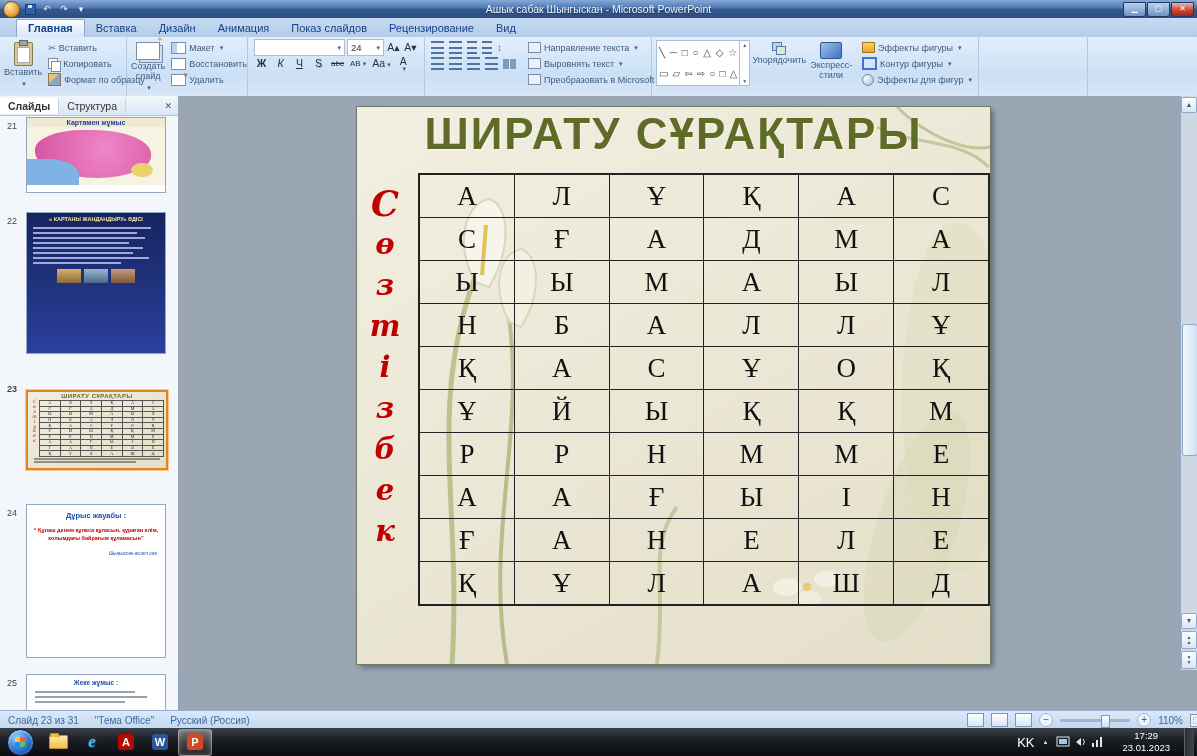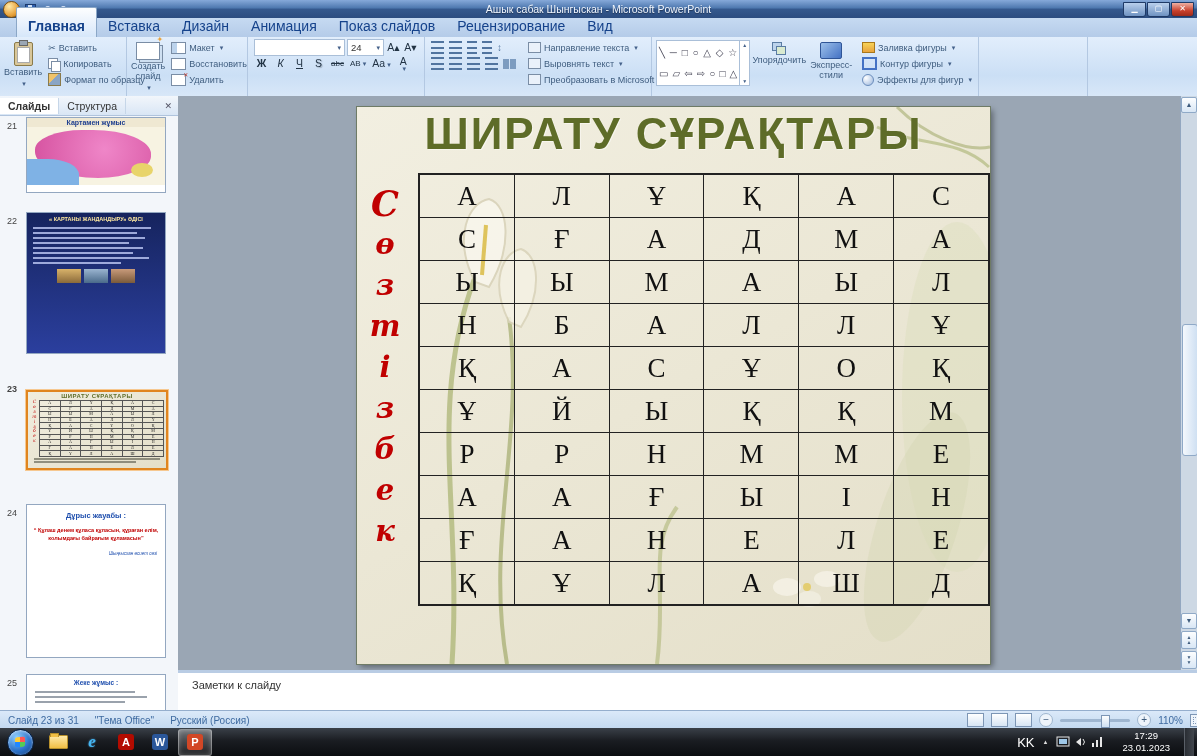--- a/index.html
+++ b/index.html
@@ -19,21 +19,21 @@
   .wtitle{position:absolute;left:50%;transform:translateX(-50%);font-size:10.5px;white-space:nowrap;text-shadow:0 1px 1px rgba(0,0,0,.4);}
   .wbtns{margin-left:auto;display:flex;gap:1px;padding-right:3px;}
   .wbtn{width:21px;height:13px;border:1px solid #1f3a66;border-radius:0 0 3px 3px;
     background:linear-gradient(#b9cfec,#6f93c2);display:flex;align-items:center;justify-content:center;
     color:#fff;font-size:8px;line-height:8px;}
   .wbtn.close{background:linear-gradient(#efb0a2,#c8402c 60%,#9e2b1a);}
 
   
   .rtabs{position:absolute;top:18px;left:0;right:0;height:19px;
     background:linear-gradient(#c6daf2,#b4cbe8);display:flex;align-items:flex-end;padding-left:16px;}
-  .rtab{padding:10px 11px 3px;font-size:14px;color:#15428b;border-radius:2px 2px 0 0;}
+  .rtab{padding:2px 11px 3px;font-size:11px;color:#15428b;border-radius:2px 2px 0 0;}
   .rtab.active{background:linear-gradient(#fdfeff,#e8f1fc 55%,#d6e7fa);border:1px solid #8ba7c7;border-bottom:none;font-weight:bold;}
 
   
   .ribbon{position:absolute;top:37px;left:0;right:0;height:59px;
     background:linear-gradient(#e2eefc,#cbdff5 65%,#d8e7f8);border-bottom:1px solid #95aecd;display:flex;}
   .rgroup{position:relative;height:100%;border-right:1px solid #b3c8e2;padding:3px 4px 13px;display:flex;gap:4px;}
   .glabel{position:absolute;bottom:1px;left:0;right:0;text-align:center;font-size:8.5px;color:#52769f;white-space:nowrap;}
   .dlg{position:absolute;right:2px;bottom:1px;width:10px;height:10px;border:1px solid #8aa5c5;
     background:linear-gradient(#fff,#dce9f7);color:#5a7ca3;font-size:6px;line-height:9px;text-align:center;}
   .dlg::after{content:"◢";}
@@ -368,21 +368,21 @@
         <span class="ic-arrange"></span>
         <span>Упорядочить</span>
       </div>
       <div class="bigbtn" style="width:58px">
         <span class="ic-styles"></span>
         <span>Экспресс-стили</span>
       </div>
       <div class="scol" style="margin-left:2px">
         <div class="srow dd">
           <span class="ic-fill"></span>
-          <span>Заливка фигуры</span>
+          <span>Эффекты фигуры</span>
         </div>
         <div class="srow dd">
           <span class="ic-outline"></span>
           <span>Контур фигуры</span>
         </div>
         <div class="srow dd">
           <span class="ic-effects"></span>
           <span>Эффекты для фигур</span>
         </div>
       </div>
@@ -678,23 +678,20 @@
           <span>▲</span>
           <span>▲</span>
         </span>
       <span class="dblarr">
           <span>▼</span>
           <span>▼</span>
         </span>
     </div>
   </div>
 
-  <div class="notes">
-    <div class="ph">Заметки к слайду</div>
-  </div>
 
   <div class="statusbar">
     <span>Слайд 23 из 31</span>
     <span>"Тема Office"</span>
     <span>Русский (Россия)</span>
     <div class="sright">
       <span class="vico"></span>
       <span class="vico"></span>
       <span class="vico"></span>
       <span class="zbtn">−</span>

